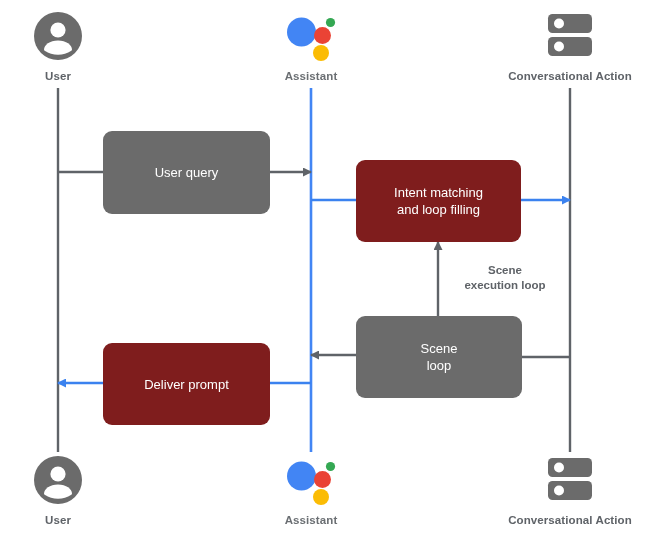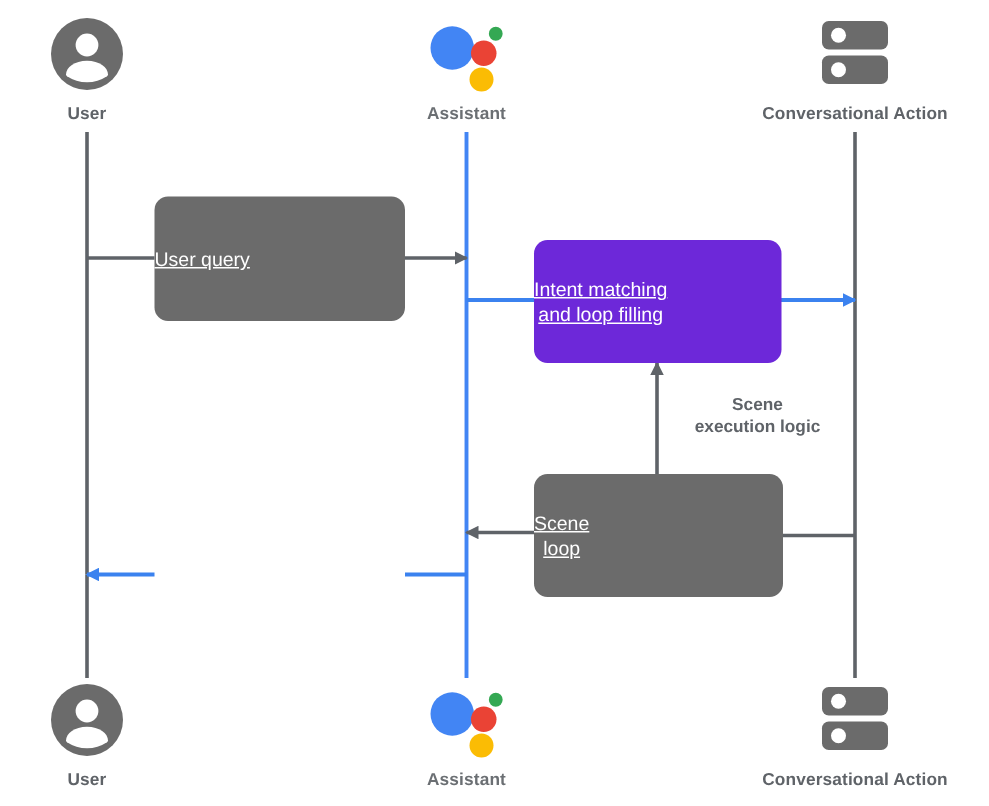--- a/index.html
+++ b/index.html
@@ -43,30 +43,30 @@
   .icon-wrap {
     height: 56px;
     display: flex;
     align-items: center;
     justify-content: center;
   }
   .node {
     position: absolute;
     display: flex;
     align-items: center;
+    justify-content: center;
     text-align: center;
     border-radius: 9px;
     color: #ffffff;
     font-size: 13px;
     line-height: 17px;
     box-sizing: border-box;
-    text-decoration: underline;
   }
   .node.gray { background: #6b6b6b; }
-  .node.blue { background: #6d28d9; }
+  .node.blue { background: #7f1d1d; }
   .loop-label {
     position: absolute;
     font-size: 11.5px;
     font-weight: bold;
     line-height: 15px;
     color: #5f6368;
     text-align: center;
     width: 130px;
   }
 </style>
@@ -158,24 +158,27 @@
     </span>
   </div>
 
   <div class="node gray" style="left:356px; top:316px; width:166px; height:82px;">
     <span>
       <span>Scene</span><br>
       <span>loop</span>
     </span>
   </div>
 
+  <div class="node blue" style="left:103px; top:343px; width:167px; height:82px;">
+    <span>Deliver prompt</span>
+  </div>
 
   <div class="loop-label" style="left:440px; top:263px;">
     <span>Scene</span><br>
-    <span>execution logic</span>
+    <span>execution loop</span>
   </div>
 
   <div class="actor" style="left:-12px; top:452px;">
     <div class="icon-wrap">
       <svg width="50" height="50" viewBox="0 0 50 50">
         <circle cx="25" cy="25" r="24" fill="#6b6b6b"></circle>
         <circle cx="25" cy="19" r="7.6" fill="#ffffff"></circle>
         <path d="M25 29.5c-8.2 0-14 4.4-14 9.2 0 0.4 0.3 0.8 0.7 1.1 A24 24 0 0 0 38.3 39.8 c0.4-0.3 0.7-0.7 0.7-1.1 0-4.8-5.8-9.2-14-9.2z" fill="#ffffff"></path>
       </svg>
     </div>

